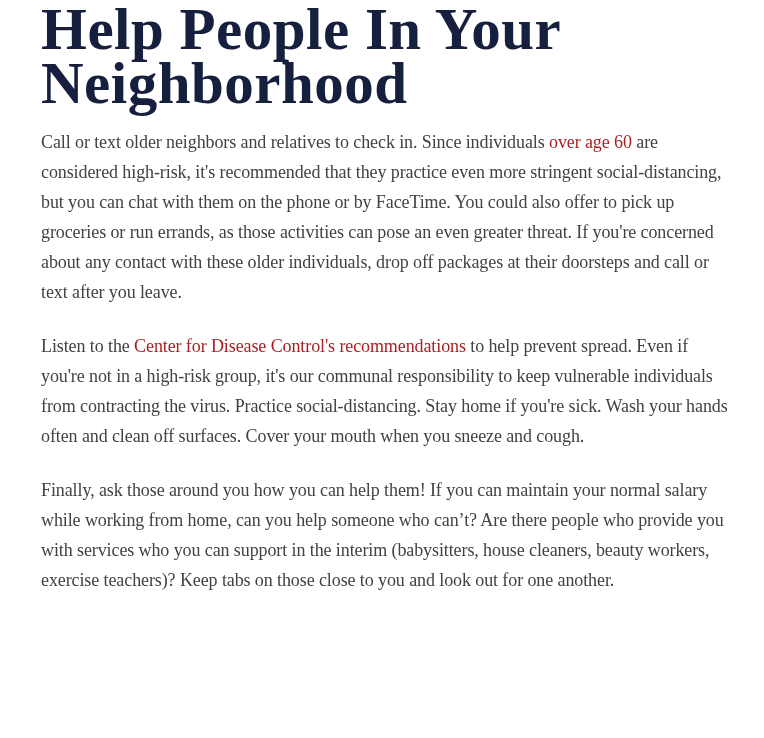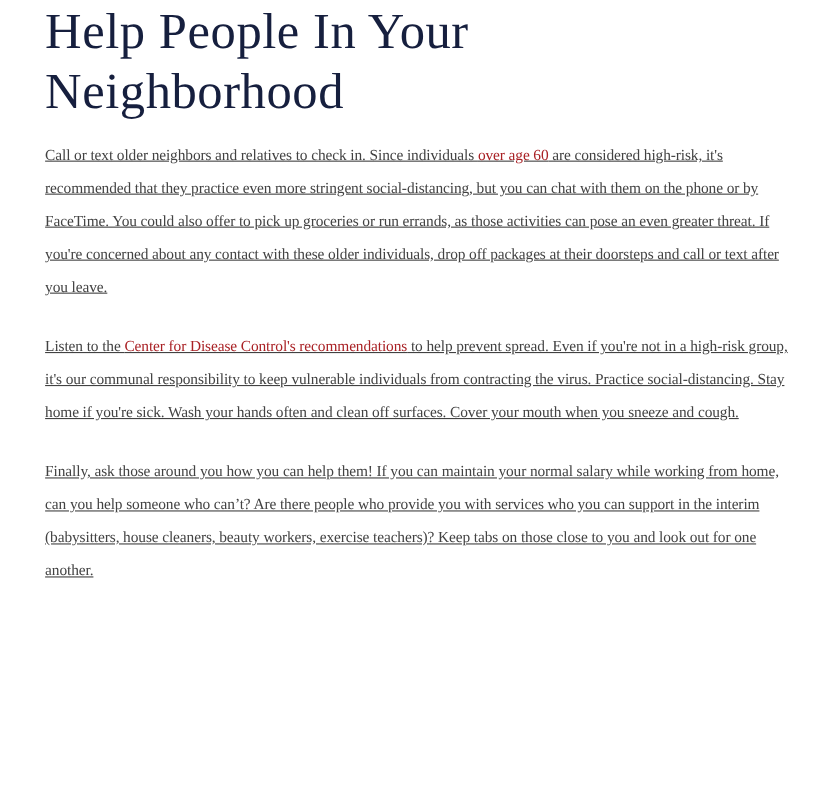--- a/index.html
+++ b/index.html
@@ -13,41 +13,40 @@
     overflow: hidden;
     font-family: "Liberation Serif", serif;
   }
   .article {
     box-sizing: border-box;
     width: 764px;
     padding: 0 35px 0 41px;
   }
   .section-heading {
     font-family: "Liberation Serif", serif;
-    font-weight: 400;
-    font-size: 46px;
+    font-weight: 700;
+    font-size: 59px;
     line-height: 54px;
     letter-spacing: 0.5px;
     color: var(--heading-color, #161f3e);
     max-width: 540px;
     margin: 24px 0 20px 0;
   }
   .section-heading:first-child {
     margin-top: 2px;
     margin-bottom: 17px;
   }
   .body-paragraph {
     font-family: "Liberation Serif", serif;
-    font-size: 14px;
+    font-size: 18px;
     line-height: 30px;
     letter-spacing: -0.1px;
     color: var(--body-color, #424242);
     width: 688px;
     margin: 0 0 24px 0;
-    text-decoration: underline;
   }
   .inline-link {
     color: var(--link-color, #a92125);
     text-decoration: none;
     cursor: pointer;
   }
 </style>
 </head>
 <body style="background: rgb(255, 255, 255);">
 

